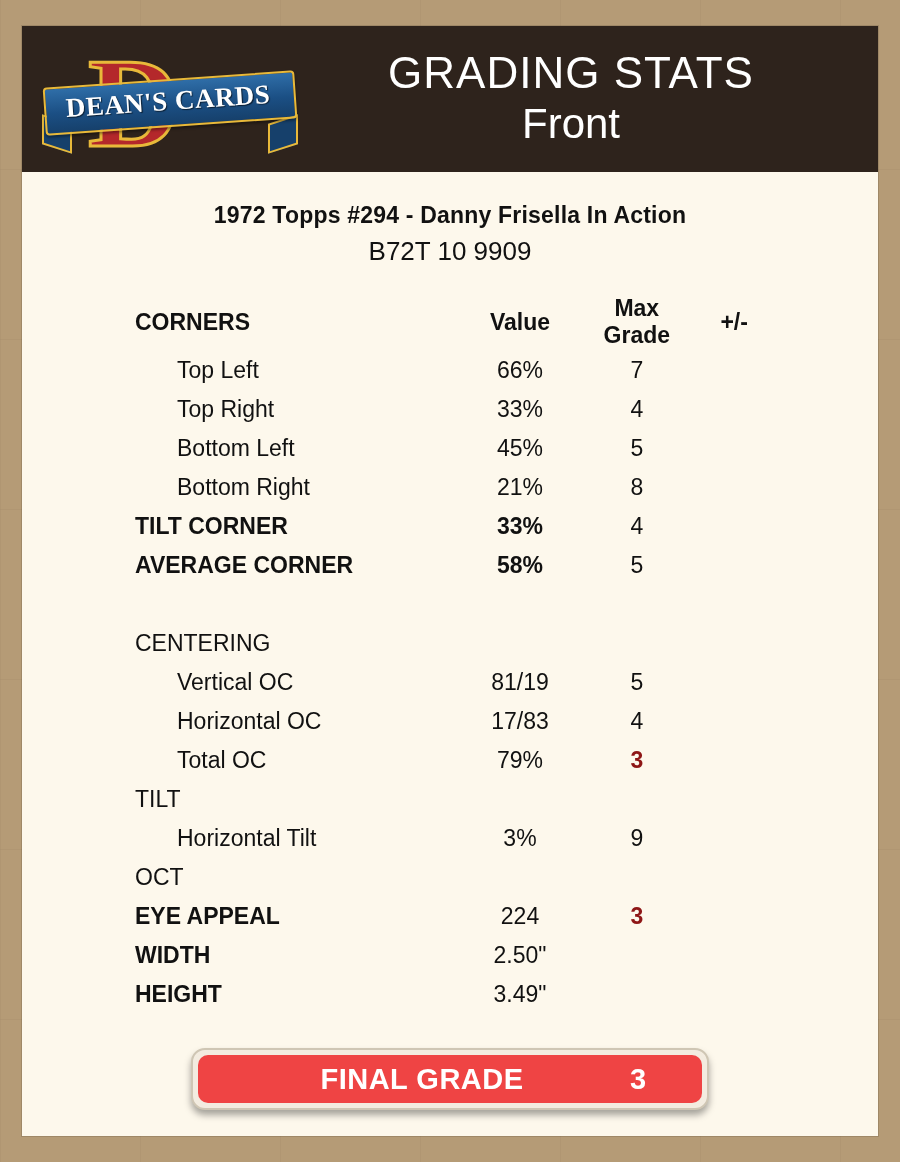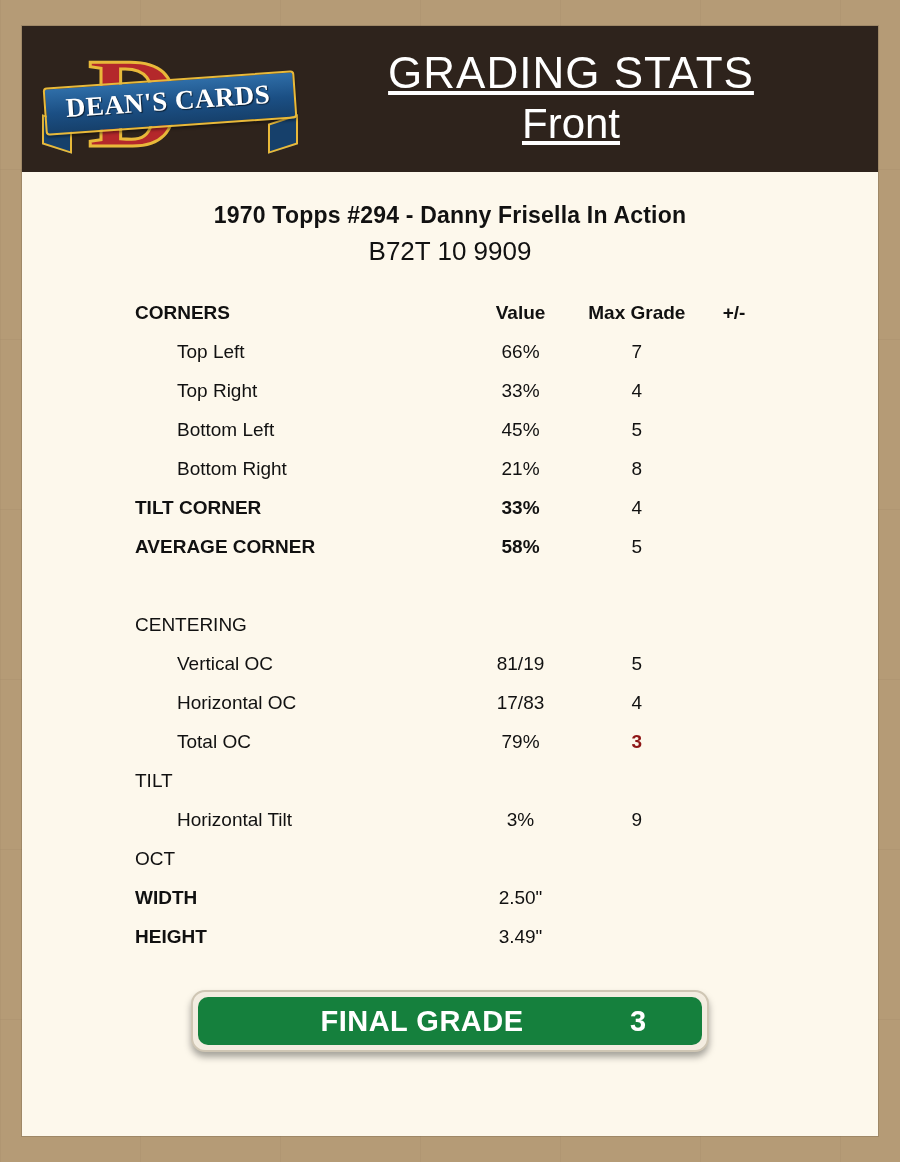--- a/index.html
+++ b/index.html
@@ -111,21 +111,20 @@
     border: 2px solid #e8b93a;
   }
   .logo-tail-l { left: 6px; transform: skewY(18deg); }
   .logo-tail-r { right: 6px; transform: skewY(-18deg); }
 
   .header-titles {
     flex: 1;
     text-align: center;
     color: #ffffff;
     padding-right: 40px;
-    text-decoration: underline;
   }
   .header-title {
     font-size: 44px;
     letter-spacing: 1px;
     line-height: 1.05;
   }
   .header-sub {
     font-size: 42px;
     margin-top: 4px;
   }
@@ -145,21 +144,21 @@
     text-align: center;
     font-size: 26px;
     color: #111;
     margin-top: 7px;
   }
 
   table.stats {
     margin: 26px auto 0 auto;
     border-collapse: collapse;
     width: 650px;
-    font-size: 19px;
+    font-size: 23px;
     color: #111;
   }
   table.stats td {
     padding: 2px 0;
     height: 35px;
     vertical-align: middle;
   }
   .c-label  { width: 310px; text-align: left; padding-left: 10px !important; }
   .c-value  { width: 130px; text-align: center; }
   .c-max    { width: 120px; text-align: center; }
@@ -179,21 +178,21 @@
     background: #f3ece0;
     border: 2px solid #cfc6b4;
     border-radius: 14px;
     box-shadow: 0 5px 7px rgba(0,0,0,0.35);
     padding: 5px;
     box-sizing: border-box;
   }
   .final-bar {
     width: 100%;
     height: 100%;
-    background: #15803d;
+    background: #ef4444;
     border-radius: 10px;
     display: flex;
     align-items: center;
     color: #ffffff;
     font-weight: bold;
     font-size: 29px;
     box-sizing: border-box;
     padding: 0 34px 0 38px;
   }
   .final-label { flex: 1; text-align: center; letter-spacing: 0.5px; }
@@ -216,21 +215,21 @@
       <div class="logo-text">DEAN'S CARDS</div>
     </div>
     <div class="header-titles">
       <div class="header-title">GRADING STATS</div>
       <div class="header-sub">Front</div>
     </div>
   </div>
 
   <div class="body">
 
-    <div class="card-title">1970 Topps #294  -  Danny Frisella In Action</div>
+    <div class="card-title">1972 Topps #294  -  Danny Frisella In Action</div>
     <div class="card-sub">B72T 10 9909</div>
 
     <table class="stats">
       <tbody>
         <tr>
           <td class="c-label hdr">CORNERS</td>
           <td class="c-value hdr">Value</td>
           <td class="c-max hdr">Max Grade</td>
           <td class="c-pm hdr">+/-</td>
         </tr>
@@ -314,20 +313,26 @@
           <td class="c-pm"></td>
         </tr>
 
         <tr>
           <td class="c-label section">OCT</td>
           <td class="c-value"></td>
           <td class="c-max"></td>
           <td class="c-pm"></td>
         </tr>
 
+        <tr>
+          <td class="c-label hdr">EYE APPEAL</td>
+          <td class="c-value">224</td>
+          <td class="c-max red">3</td>
+          <td class="c-pm"></td>
+        </tr>
         <tr>
           <td class="c-label hdr">WIDTH</td>
           <td class="c-value">2.50"</td>
           <td class="c-max"></td>
           <td class="c-pm"></td>
         </tr>
         <tr>
           <td class="c-label hdr">HEIGHT</td>
           <td class="c-value">3.49"</td>
           <td class="c-max"></td>

